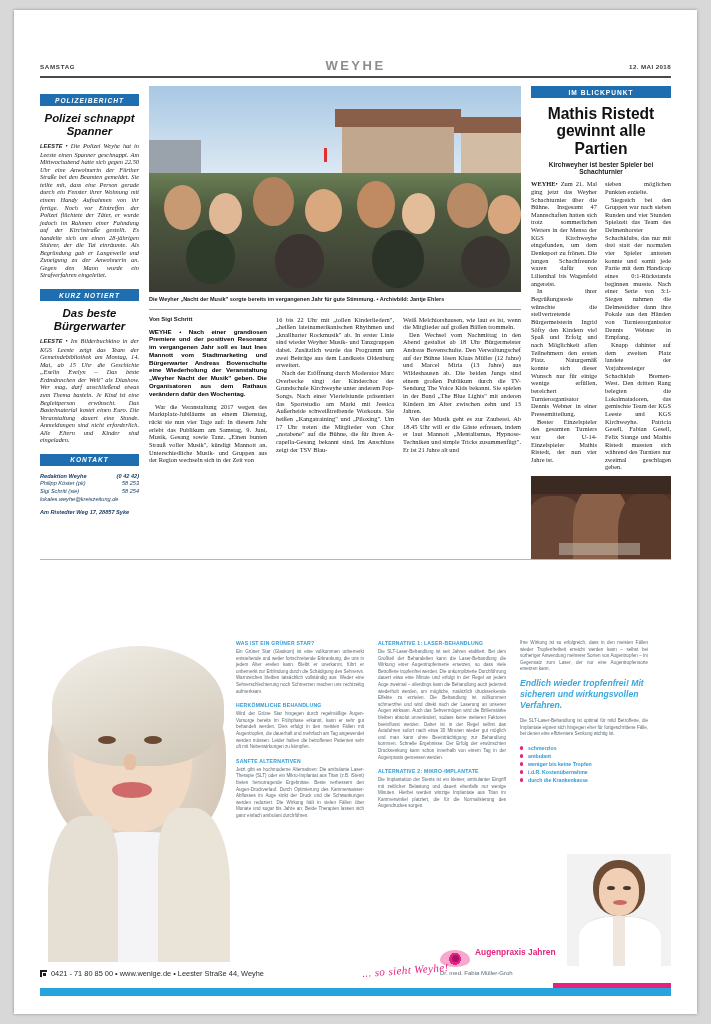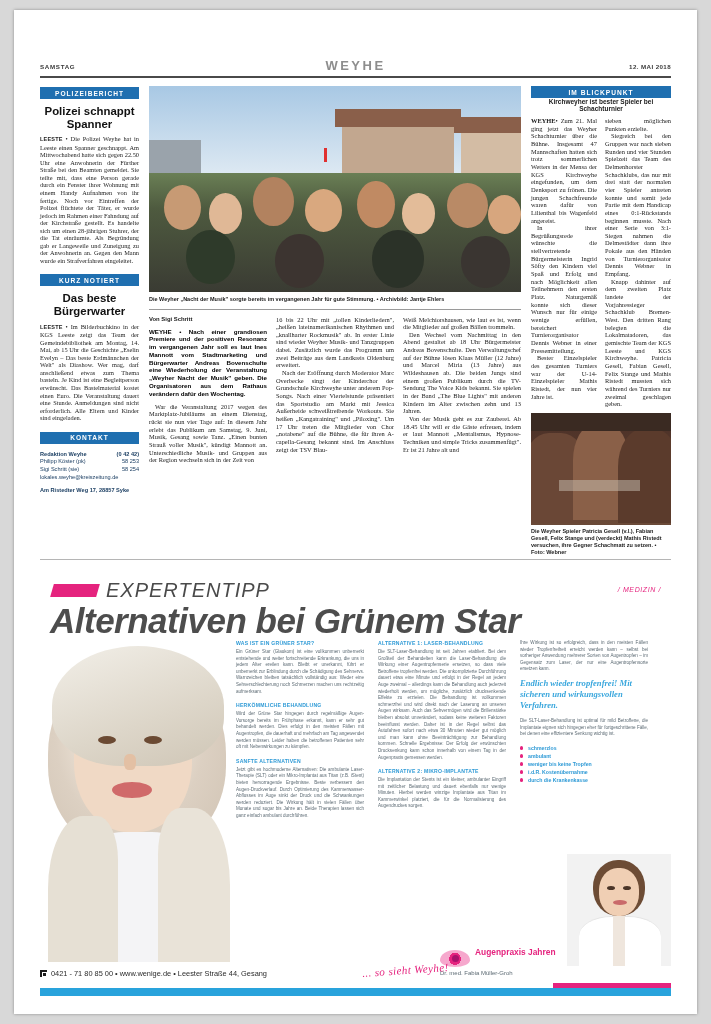--- a/index.html
+++ b/index.html
@@ -38,21 +38,21 @@
     font-size: 6.2px; font-weight: bold; letter-spacing: .4px; color: #3a3a3a;
   }
   .mh-rule {
     position: absolute; left: 0; right: 0; bottom: 0; height: 2px; background: #4a4a4a;
   }
 
   
   .edit { position: absolute; left: 26px; top: 76px; width: 631px; height: 462px; }
 
   
-  .col-left { position: absolute; left: 0; top: 1px; width: 99px; height: 462px; }
+  .col-left { position: absolute; left: 0; top: 8px; width: 99px; height: 462px; font-style: italic; }
 
   .kicker-bar {
     background: #1f6fb0; color: #fff;
     font-family: "Liberation Sans", sans-serif;
     font-size: 6.6px; font-weight: bold; letter-spacing: 1px;
     text-align: center; padding: 2.6px 0 2.4px; text-transform: uppercase;
   }
   .rail-head {
     font-family: "Liberation Sans", sans-serif;
     font-weight: bold; font-size: 11.4px; line-height: 12.6px;
@@ -190,21 +190,21 @@
     font-weight: bold; font-size: 5.1px; letter-spacing: .25px;
     color: #2e9ad6; margin: 7px 0 3px;
   }
   .ad-h.first { margin-top: 0; }
   .ad-p {
     font-family: "Liberation Sans", sans-serif;
     font-size: 4.55px; line-height: 6.6px; color: #5d6b74; text-align: justify;
     hyphens: auto; margin-bottom: 5px;
   }
   .ad-quote {
-    font-family: Liberation Serif, serif;
+    font-family: Liberation Sans, sans-serif;
     font-style: italic; font-weight: bold; font-size: 8.6px; line-height: 11px;
     color: #3aa7dd; margin: 4px 0 7px;
   }
   .ad-bullets {
     font-family: "Liberation Sans", sans-serif;
     font-weight: bold; font-size: 5.2px; line-height: 8px; color: #2e9ad6;
     list-style: none; margin-top: 6px;
   }
   .ad-bullets li { position: relative; padding-left: 8px; }
   .ad-bullets li:before {
@@ -352,20 +352,21 @@
             <p class="first">Weiß Melchiorshausen, wie laut es ist, wenn die Mitglieder auf großen Bällen trommeln.</p>
             <p>Den Wechsel vom Nachmittag in den Abend gestaltet ab 18 Uhr Bürgermeister Andreas Bovenschulte. Den Verwaltungschef auf der Bühne lösen Klaas Müller (12 Jahre) und Marcel Miria (13 Jahre) aus Wildeshausen ab. Die beiden Jungs sind einem großen Publikum durch die TV-Sendung The Voice Kids bekannt. Sie spielen in der Band „The Blue Lights" mit anderen Kindern im Alter zwischen zehn und 13 Jahren.</p>
             <p>Von der Musik geht es zur Zauberei. Ab 18.45 Uhr will er die Gäste erfreuen, indem er laut Mannott „Mentalismus, Hypnose-Techniken und simple Tricks zusammenfügt". Er ist 21 Jahre alt und</p>
           </div>
         </div>
       </div>
     </div>
 
     <div class="col-right">
       <div class="kicker-bar">IM BLICKPUNKT</div>
+      <div class="bp-head">Mathis Ristedt gewinnt alle Partien</div>
       <div class="bp-sub">Kirchweyher ist bester Spieler bei Schachturnier</div>
       <div class="bp-cols">
         <div class="bp-col">
           <div class="body">
             <p class="first"><b class="loc">WEYHE</b><span>• Zum 21. Mal ging jetzt das Weyher Schachturnier über die Bühne. Insgesamt 47 Mannschaften hatten sich trotz sommerlichen Wetters in der Mensa der KGS Kirchweyhe eingefunden, um dem Denksport zu frönen. Die jungen Schachfreunde waren dafür von Lilienthal bis Wagenfeld angereist.</span></p>
             <p>In ihrer Begrüßungsrede wünschte die stellvertretende Bürgermeisterin Ingrid Söfty den Kindern viel Spaß und Erfolg und nach Möglichkeit allen Teilnehmern den ersten Platz. Naturgemäß konnte sich dieser Wunsch nur für einige wenige erfüllen, bereichert Turnierorganisator Dennis Webner in einer Pressemitteilung.</p>
             <p>Bester Einzelspieler des gesamten Turniers war der U-14-Einzelspieler Mathis Ristedt, der nun vier Jahre ist.</p>
           </div>
         </div>
         <div class="bp-col">
@@ -383,26 +384,20 @@
         <div style="position:absolute;left:0;top:0;right:0;height:16%;background:#3a2a22;"></div>
         <div style="position:absolute;left:20%;top:60%;width:58%;height:10%;background:#c9c2b4;opacity:.5;"></div>
       </div>
       <div class="cap">Die Weyher Spieler Patricia Gesell (v.l.), Fabian Gesell, Felix Stange und (verdeckt) Mathis Ristedt versuchen, ihre Gegner Schachmatt zu setzen. • Foto: Webner</div>
       <div class="anzeige">- ANZEIGE -</div>
     </div>
   </div>
 
   <div class="advert">
 
-    <div class="ad-top">
-      <div class="pink-flag"></div>
-      <div class="expertentipp">EXPERTENTIPP</div>
-      <div class="medizin">/ MEDIZIN /</div>
-      <div class="ad-headline">Alternativen bei Grünem Star</div>
-    </div>
 
     <div class="ad-photo">
       <div style="position:absolute;left:0;top:0;width:196px;height:326px;background:#ffffff;"></div>
       <div style="position:absolute;left:8px;top:18px;width:178px;height:200px;border-radius:50% 50% 44% 44%;background:radial-gradient(ellipse at 46% 40%, #ece2d6 0 30%, #dcd0c2 55%, #cfc2b2 100%);"></div>
       <div style="position:absolute;left:34px;top:46px;width:118px;height:150px;border-radius:50% 50% 46% 46%;background:#f0d9c5;"></div>
       <div style="position:absolute;left:12px;top:10px;width:172px;height:120px;border-radius:50% 50% 40% 40%;background:linear-gradient(160deg,#f2efe8,#ddd6c9 60%,#cfc6b6);"></div>
       <div style="position:absolute;left:58px;top:100px;width:18px;height:8px;border-radius:50%;background:#6b4a33;"></div>
       <div style="position:absolute;left:104px;top:100px;width:18px;height:8px;border-radius:50%;background:#6b4a33;"></div>
       <div style="position:absolute;left:84px;top:118px;width:12px;height:16px;border-radius:40%;background:#e3c0a4;"></div>
       <div style="position:absolute;left:72px;top:146px;width:40px;height:16px;border-radius:50%;background:#d06a6a;"></div>
@@ -452,21 +447,21 @@
       <div style="position:absolute;left:32px;top:14px;width:40px;height:48px;border-radius:46%;background:#f0cfb4;"></div>
       <div style="position:absolute;left:40px;top:32px;width:8px;height:4px;border-radius:50%;background:#4a3528;"></div>
       <div style="position:absolute;left:56px;top:32px;width:8px;height:4px;border-radius:50%;background:#4a3528;"></div>
       <div style="position:absolute;left:46px;top:46px;width:14px;height:5px;border-radius:50%;background:#c96a6a;"></div>
       <div style="position:absolute;left:12px;top:62px;width:82px;height:50px;border-radius:40% 40% 0 0;background:#ffffff;border-top:1px solid #e4e4e4;"></div>
       <div style="position:absolute;left:46px;top:62px;width:12px;height:50px;background:#efe6dd;"></div>
     </div>
 
     <div class="ad-footbar">
       <div class="ad-foot-line">
-        <span class="sq"></span><span>0421 - 71 80 85 00</span> • <span>www.wenige.de</span> • <span>Leester Straße 44, Gesang</span>
+        <span class="sq"></span><span>0421 - 71 80 85 00</span> • <span>www.wenige.de</span> • <span>Leester Straße 44, Weyhe</span>
       </div>
       <div class="ad-script">... so sieht Weyhe!</div>
       <div class="ad-pinkbar"></div>
       <div class="ad-bluebar"></div>
     </div>
   </div>
 
 </div>
 
 </body></html>

